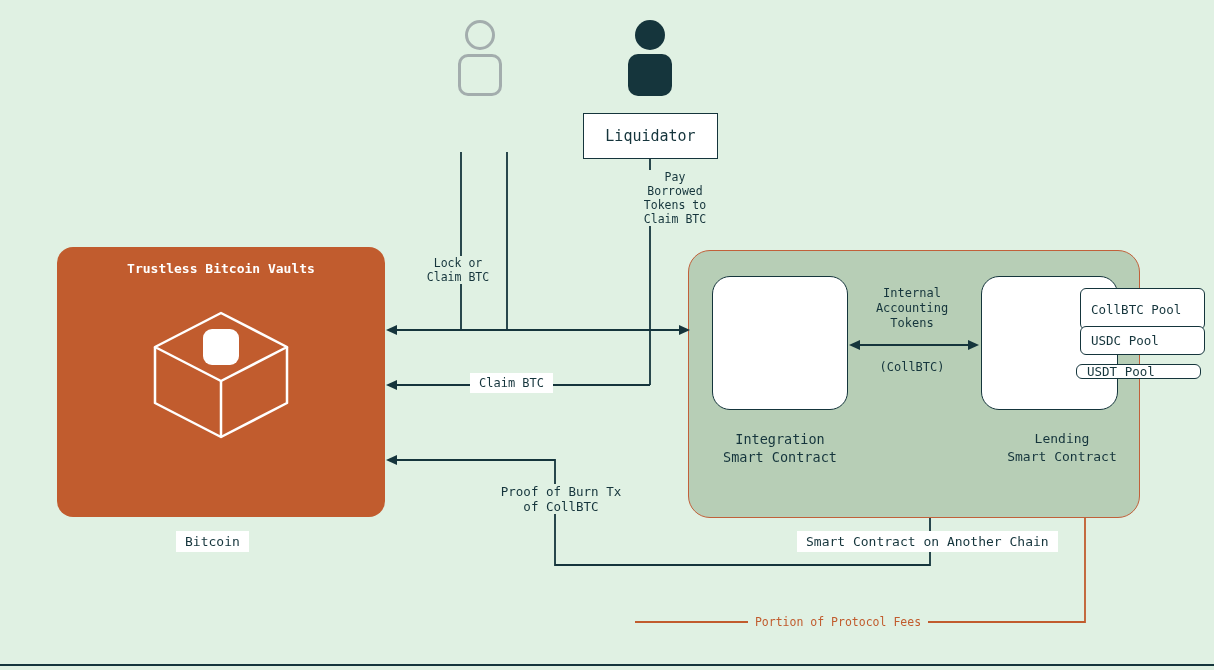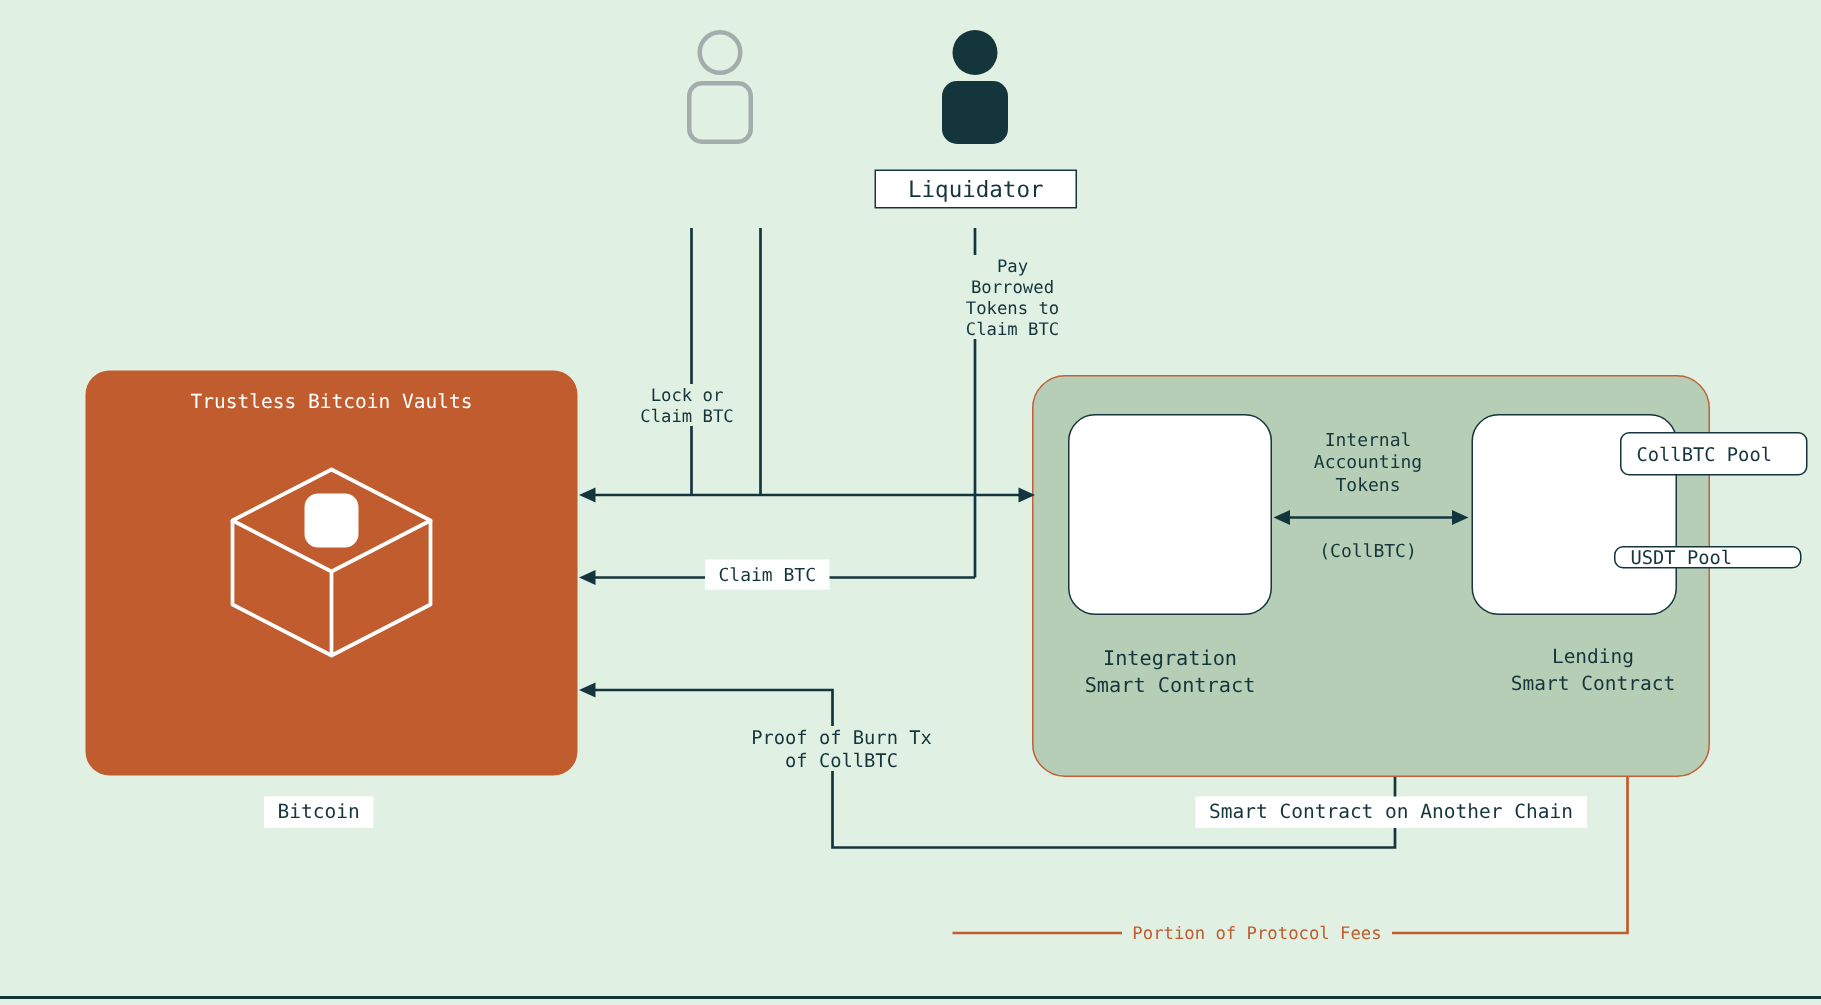--- a/index.html
+++ b/index.html
@@ -50,36 +50,36 @@
     </g>
     <path d="M635 622 H1085 V518" stroke="#c15c2e" stroke-width="1.8" fill="none"></path>
   </svg>
 
   <div class="abs person-head-outline z2" style="left:465px;top:20px;width:30px;height:30px;"></div>
   <div class="abs person-body-outline z2" style="left:458px;top:54px;width:44px;height:42px;"></div>
 
   <div class="abs person-head-fill z2" style="left:635px;top:20px;width:30px;height:30px;"></div>
   <div class="abs person-body-fill z2" style="left:628px;top:54px;width:44px;height:42px;"></div>
 
-  <div class="abs node-box z2" style="left:583px;top:113px;width:135px;height:26px;font-size:15px;">
+  <div class="abs node-box z2" style="left:583px;top:113px;width:135px;height:46px;font-size:15px;">
     <span>Liquidator</span>
   </div>
 
   <div class="abs small center mint prelines z3" style="left:638px;top:170px;width:74px;">Pay
 Borrowed
 Tokens to
 Claim BTC</div>
   <div class="abs small center mint prelines z3" style="left:416px;top:256px;width:84px;">Lock or
 Claim BTC</div>
   <div class="abs whitechip z3" style="left:470px;top:373px;font-size:12px;">Claim BTC</div>
   <div class="abs center mint prelines z3" style="left:496px;top:484px;width:130px;font-size:12.5px;line-height:15px;">Proof of Burn Tx
 of CollBTC</div>
   <div class="abs center mint z3" style="left:748px;top:615px;width:180px;font-size:11.5px;color:#c15c2e;text-align:center;">Portion of Protocol Fees</div>
 
-  <div class="abs vault z2" style="left:57px;top:247px;width:328px;height:270px;">
+  <div class="abs vault z2" style="left:57px;top:247px;width:328px;height:270px;font-weight:bold;">
     <div class="center" style="margin-top:14px;color:#ffffff;font-size:13px;">Trustless Bitcoin Vaults</div>
     <svg width="140" height="140" style="position:absolute;left:94px;top:58px;" viewBox="0 0 140 140">
       <g stroke="#ffffff" stroke-width="2.5" fill="none" stroke-linejoin="round">
         <polygon points="70,8 136,42 70,76 4,42"></polygon>
         <polyline points="4,42 4,98 70,132 70,76"></polyline>
         <polyline points="136,42 136,98 70,132"></polyline>
       </g>
       <rect x="52" y="24" width="36" height="36" rx="9" fill="#ffffff"></rect>
     </svg>
   </div>
@@ -91,22 +91,25 @@
   <div class="abs center prelines z2" style="left:710px;top:430px;width:140px;font-size:13.5px;line-height:18px;">Integration
 Smart Contract</div>
   <div class="abs center prelines z2" style="left:992px;top:430px;width:140px;font-size:13px;line-height:18px;">Lending
 Smart Contract</div>
 
   <div class="abs center prelines z2" style="left:872px;top:286px;width:80px;font-size:12px;line-height:15px;">Internal
 Accounting
 Tokens</div>
   <div class="abs center z2" style="left:872px;top:360px;width:80px;font-size:12px;">(CollBTC)</div>
 
-  <div class="abs pool z4" style="left:1080px;top:288px;width:125px;height:29px;">
+  <div class="abs pool z4" style="left:1080px;top:288px;width:125px;height:42px;">
     <span>CollBTC Pool</span>
+  </div>
+  <div class="abs pool z4" style="left:1080px;top:326px;width:125px;height:29px;">
+    <span>USDC Pool</span>
   </div>
   <div class="abs pool z4" style="left:1076px;top:364px;width:125px;height:15px;text-align:center;">
     <span>USDT Pool</span>
   </div>
 
   <div class="abs whitechip z3" style="left:797px;top:531px;font-size:13px;">Smart Contract on Another Chain</div>
 
 
   <div class="abs" style="left:0;top:664px;width:1214px;height:2px;background:#15353c;z-index:2;"></div>
 

